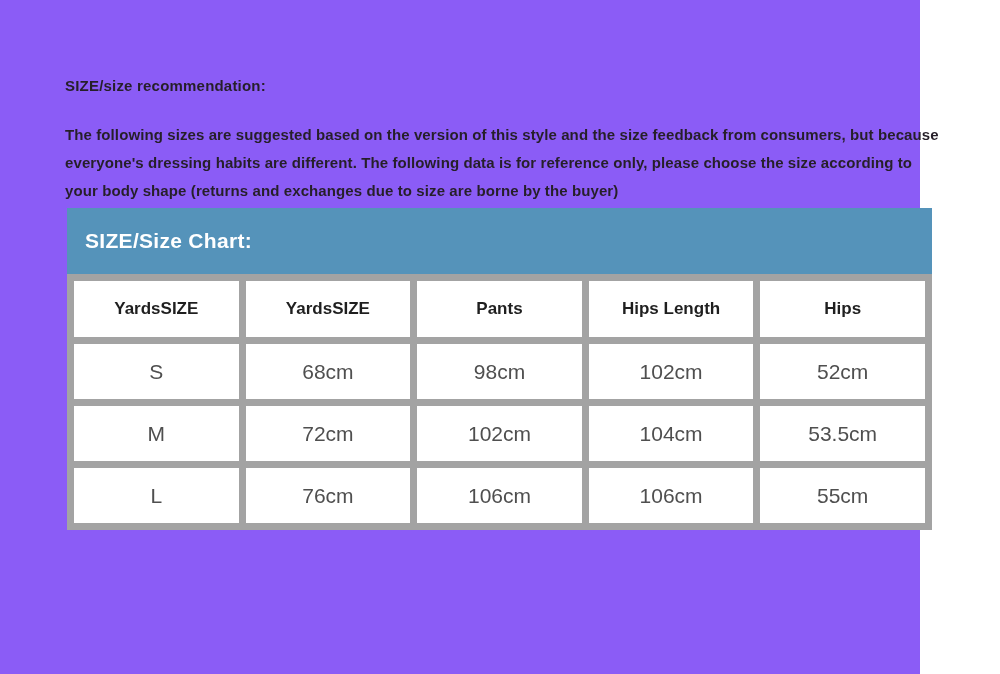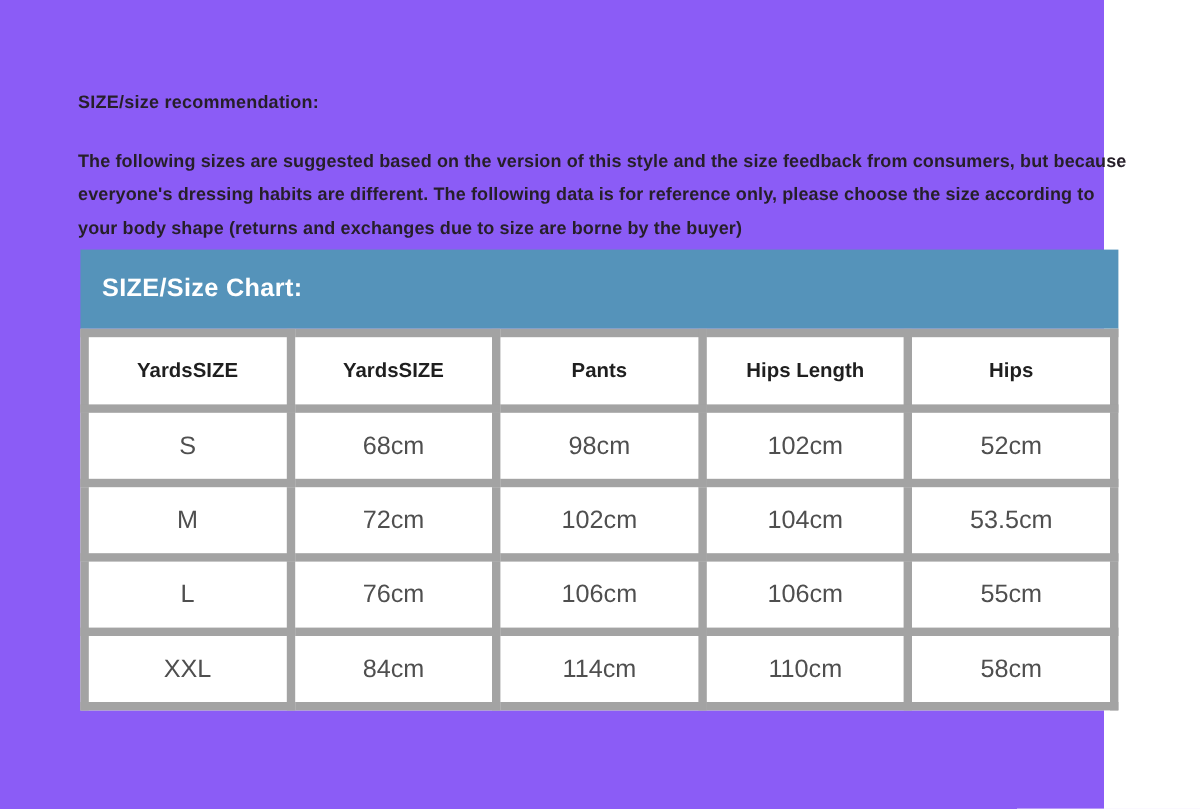--- a/index.html
+++ b/index.html
@@ -121,25 +121,18 @@
           <td>104cm</td>
           <td>53.5cm</td>
         </tr>
         <tr>
           <td>L</td>
           <td>76cm</td>
           <td>106cm</td>
           <td>106cm</td>
           <td>55cm</td>
         </tr>
-        <tr>
-          <td>XXL</td>
-          <td>84cm</td>
-          <td>114cm</td>
-          <td>110cm</td>
-          <td>58cm</td>
-        </tr>
       </tbody>
     </table>
 
   </div>
 
 </div>
 
 </body></html>

